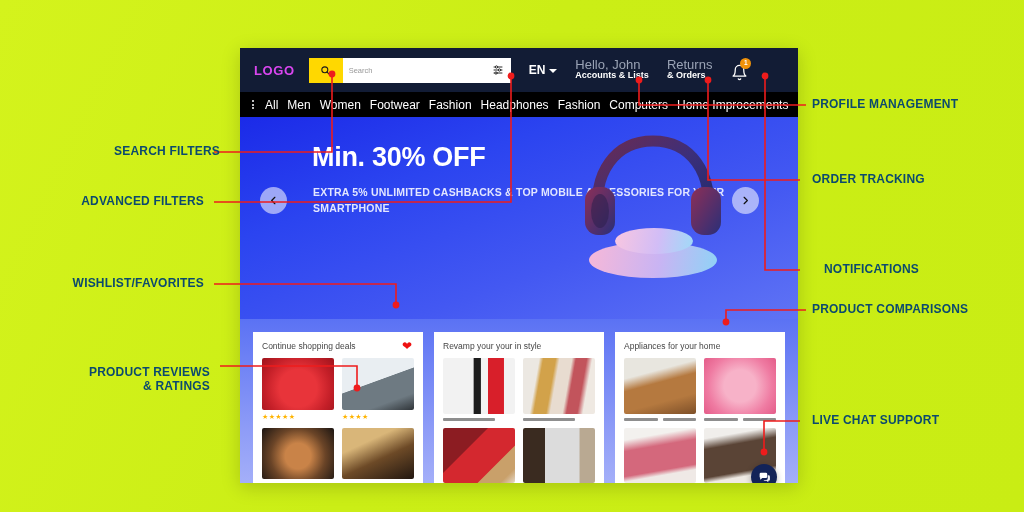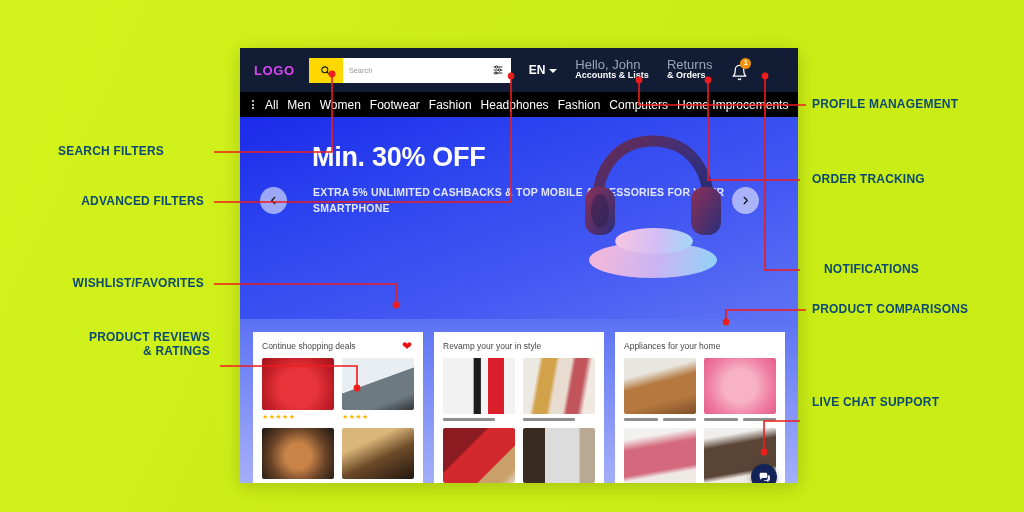--- a/index.html
+++ b/index.html
@@ -502,23 +502,23 @@
     <circle cx="765" cy="76" r="3.4" fill="#ee1c1c" stroke="none"></circle>
 
     <path d="M806,310 L726,310 L726,322"></path>
     <circle cx="726" cy="322" r="3.4" fill="#ee1c1c" stroke="none"></circle>
 
     <path d="M800,421 L764,421 L764,452"></path>
     <circle cx="764" cy="452" r="3.4" fill="#ee1c1c" stroke="none"></circle>
   </g>
 </svg>
 
-<div class="ann left" style="right:860px; top:144px;margin-left:46px;">SEARCH FILTERS</div>
+<div class="ann left" style="right:804px; top:144px;margin-left:46px;">SEARCH FILTERS</div>
 <div class="ann left" style="right:820px; top:194px;">ADVANCED FILTERS</div>
 <div class="ann left" style="right:820px; top:276px;">WISHLIST/FAVORITES</div>
-<div class="ann left" style="right:814px; top:330px;">PRODUCT REVIEWS
+<div class="ann left" style="right:814px; top:365px;">PRODUCT REVIEWS
 &amp; RATINGS</div>
 
 <div class="ann right" style="left:812px; top:97px;">PROFILE MANAGEMENT</div>
 <div class="ann right" style="left:812px; top:172px;">ORDER TRACKING</div>
 <div class="ann right" style="left:812px; top:262px;padding-left:12px;">NOTIFICATIONS</div>
 <div class="ann right" style="left:812px; top:302px;">PRODUCT COMPARISONS</div>
-<div class="ann right" style="left:812px; top:395px;">LIVE CHAT SUPPORT</div>
+<div class="ann right" style="left:812px; top:413px;">LIVE CHAT SUPPORT</div>
 
 </body></html>

